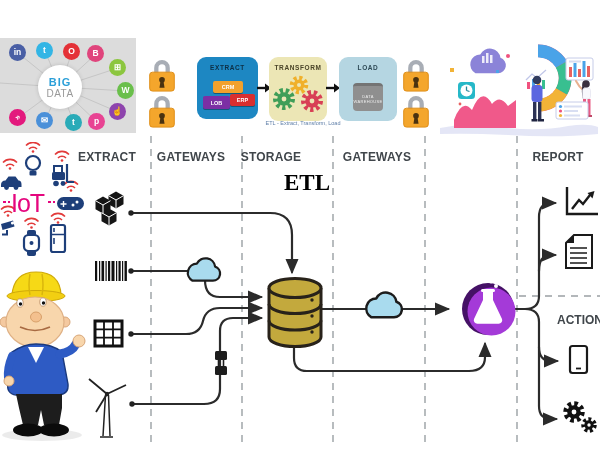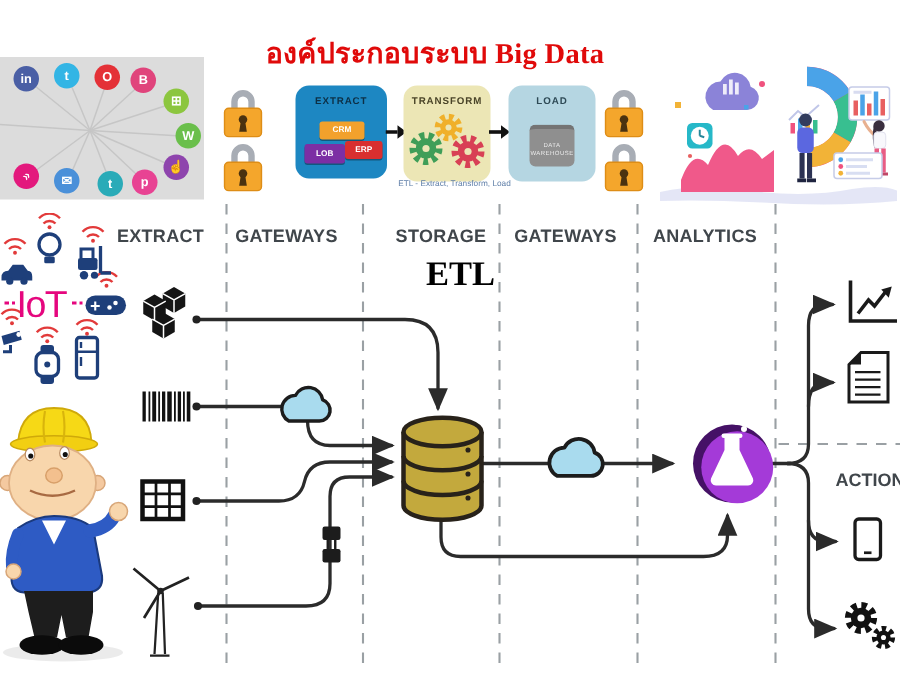--- a/index.html
+++ b/index.html
@@ -53,21 +53,21 @@
     border-radius:4px;border-top:3px solid #747474;color:#ececec;font-size:4px;line-height:5px;
     text-align:center;padding-top:8px;box-sizing:border-box;letter-spacing:.3px;}
   .etl-caption{position:absolute;left:258px;top:120px;width:90px;text-align:center;
     font-size:5.5px;color:#5f7fa8;}
   .etl-big{position:absolute;left:284px;top:122px;font-family:"Liberation Serif","DejaVu Serif",serif;
     font-weight:700;font-size:23px;color:#000000;margin-top:48px;}
 
   
   .colhdr{position:absolute;top:150px;height:15px;text-align:center;font-size:12px;
     font-weight:700;color:#40464b;letter-spacing:.2px;}
-  .h0{left:62px;width:90px;} .h1{left:145px;width:92px;} .h2{left:248px;width:92px;}
+  .h0{left:62px;width:90px;} .h1{left:145px;width:92px;} .h2{left:225px;width:92px;}
   .h3{left:331px;width:92px;} .h4{left:423px;width:94px;} .h5{left:515px;width:86px;}
   .action-lbl{position:absolute;left:549px;top:313px;width:62px;text-align:center;
     font-size:12px;font-weight:700;color:#40464b;}
 
   
   .iot-lbl{position:absolute;left:11px;top:189px;font-size:25px;font-weight:400;
     color:#e5067e;letter-spacing:-1px;}
 </style>
 </head>
 <body>
@@ -97,23 +97,26 @@
     <span class="bd-ic c3">B</span>
     <span class="bd-ic c4">⊞</span>
     <span class="bd-ic c5">W</span>
     <span class="bd-ic c6">☝</span>
     <span class="bd-ic c7">p</span>
     <span class="bd-ic c8">t</span>
     <span class="bd-ic c9">✉</span>
     <span class="bd-ic c10">
         <span>»</span>
       </span>
+    <div class="bd-circle">
+      <span class="bd-big">BIG</span>
+      <span class="bd-data">DATA</span>
+    </div>
   </div>
 
-  <div class="main-title">องค์ประกอบระบบ Big Data</div>
 
   <svg class="abs" style="left:147px;top:57px" width="30" height="36" viewBox="0 0 30 38">
     <path d="M 9 17 V 11.5 A 6 6 0 0 1 21 11.5 V 17" stroke="#a8adb5" stroke-width="4.5" fill="none"></path>
     <rect x="2" y="16" width="26" height="20" rx="3" fill="#f4a62c" stroke="#de8d16" stroke-width="1"></rect>
     <circle cx="15" cy="24" r="3" fill="#4a3210"></circle>
       <path d="M 13.5 25 L 12.3 32.5 H 17.7 L 16.5 25 Z" fill="#4a3210"></path>
   </svg>
   <svg class="abs" style="left:147px;top:93px" width="30" height="36" viewBox="0 0 30 38">
     <path d="M 9 17 V 11.5 A 6 6 0 0 1 21 11.5 V 17" stroke="#a8adb5" stroke-width="4.5" fill="none"></path>
     <rect x="2" y="16" width="26" height="20" rx="3" fill="#f4a62c" stroke="#de8d16" stroke-width="1"></rect>
@@ -362,21 +365,21 @@
       <circle cx="589" cy="425" r="5.5" fill="none" stroke="#111" stroke-width="4.5" stroke-dasharray="2.7 2.23"></circle>
       <circle cx="589" cy="425" r="4.7" fill="#111"></circle>
         <circle cx="589" cy="425" r="1.7" fill="#fff"></circle>
     </g>
   </svg>
 
   <div class="colhdr h0">EXTRACT</div>
   <div class="colhdr h1">GATEWAYS</div>
   <div class="colhdr h2">STORAGE</div>
   <div class="colhdr h3">GATEWAYS</div>
-  <div class="colhdr h4">ANALYTICS</div>
+  <div class="colhdr h5">REPORT</div>
   <div class="action-lbl">ACTION</div>
 
   <svg class="abs" style="left:0;top:142px" width="92" height="122" viewBox="0 0 92 122">
     <g stroke="#e23a3a" stroke-width="1.6" fill="none">
       <path d="M 29 7 a 5.6 5.6 0 0 1 8 0 M 26 3.5 a 9.5 9.5 0 0 1 14 0"></path>
       <path d="M 6 24 a 5.6 5.6 0 0 1 8 0 M 3 20.5 a 9.5 9.5 0 0 1 14 0"></path>
       <path d="M 58 16 a 5.6 5.6 0 0 1 8 0 M 55 12.5 a 9.5 9.5 0 0 1 14 0"></path>
       <path d="M 67 46 a 5.6 5.6 0 0 1 8 0 M 64 42.5 a 9.5 9.5 0 0 1 14 0"></path>
       <path d="M 54 78 a 5.6 5.6 0 0 1 8 0 M 51 74.5 a 9.5 9.5 0 0 1 14 0"></path>
       <path d="M 27.5 83 a 5.6 5.6 0 0 1 8 0 M 24.5 79.5 a 9.5 9.5 0 0 1 14 0"></path>

